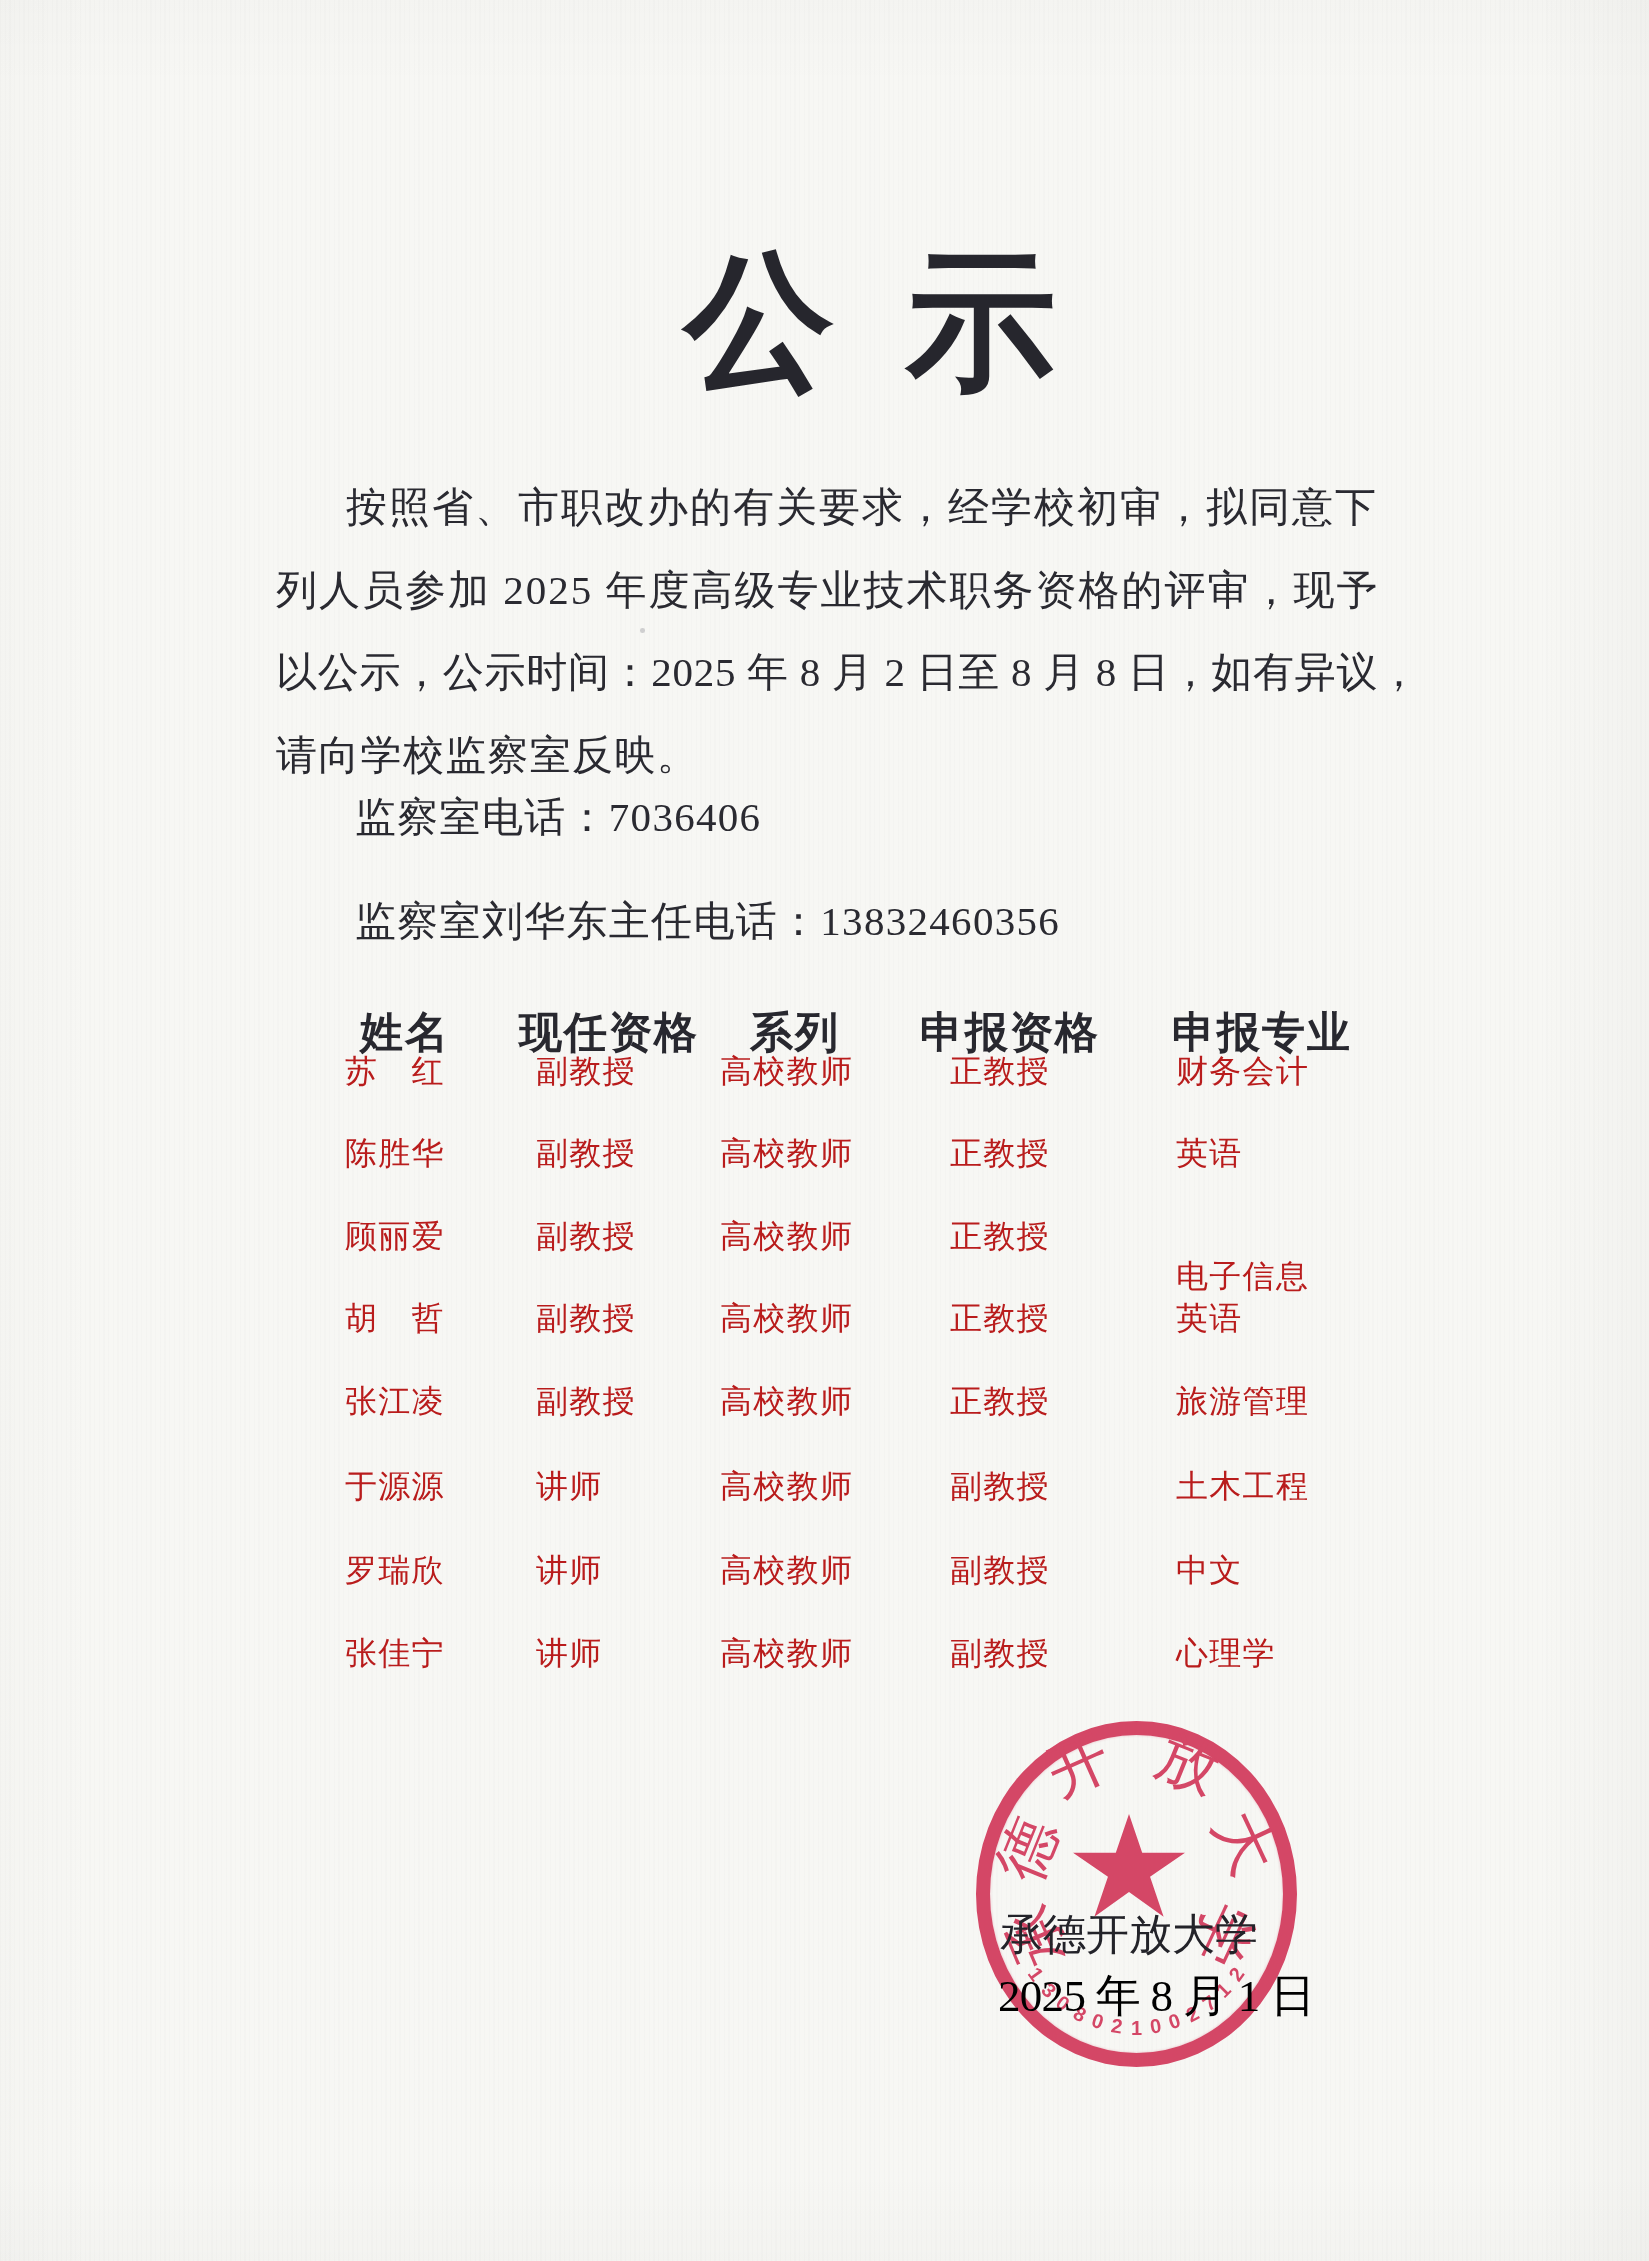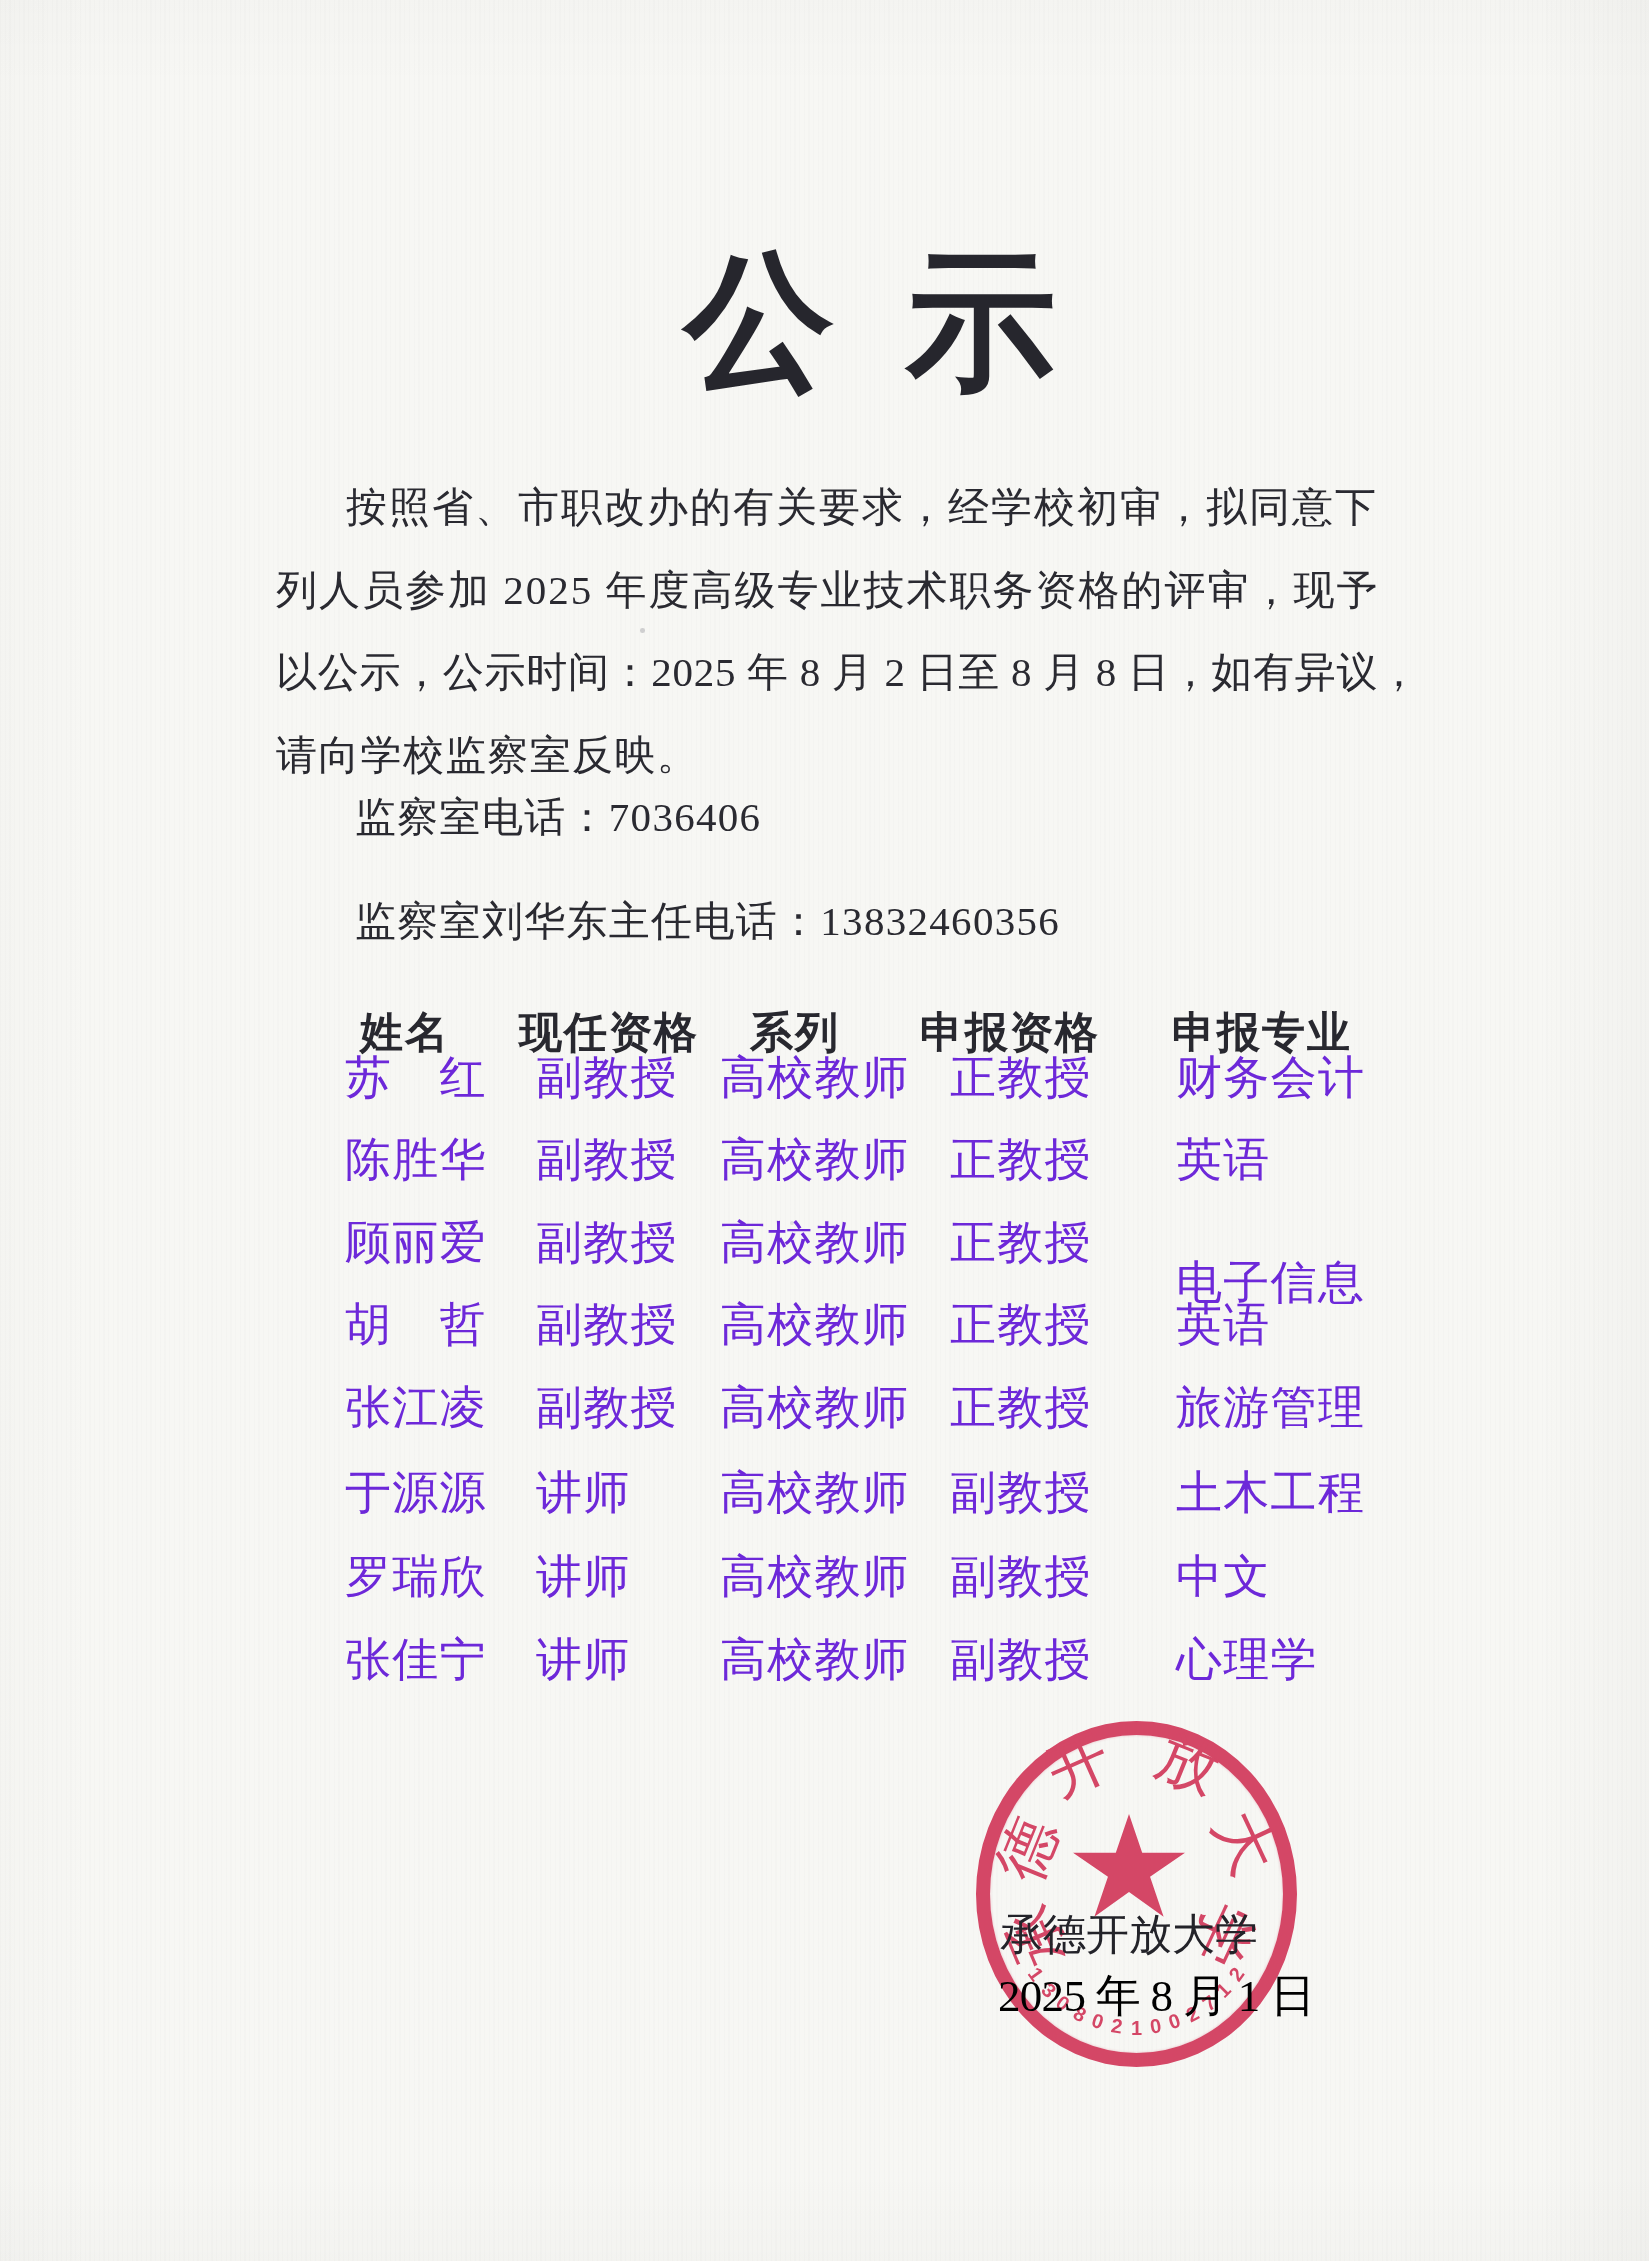--- a/index.html
+++ b/index.html
@@ -40,22 +40,22 @@
 
   
   .table-header{position:absolute;left:0;top:1011px;width:100%;height:53px;}
   .th{
     position:absolute;font-size:43px;line-height:1;font-weight:700;
     font-family:"Liberation Sans", sans-serif;letter-spacing:2px;color:#28282f;white-space:nowrap;
   }
   .table-rows{position:absolute;left:0;top:0;width:100%;}
   .trow{position:absolute;left:0;width:100%;height:52px;}
   .td{
-    position:absolute;font-size:46px;line-height:1;letter-spacing:1.3px;
-    color:#6d28d9;white-space:nowrap;
+    position:absolute;font-size:32px;line-height:1;letter-spacing:1.3px;
+    color:#b91c1c;white-space:nowrap;
   }
 
   
   .seal{position:absolute;left:976px;top:1721px;width:321px;height:346px;opacity:0.93;}
   .seal-ring{
     position:absolute;inset:0;border:14px solid #d23a5c;border-radius:50%;
     box-shadow:inset 0 0 2.7px rgba(210,58,92,0.35);
   }
   .seal-star{
     position:absolute;left:97px;top:93px;width:112px;height:106px;background:#d23a5c;

